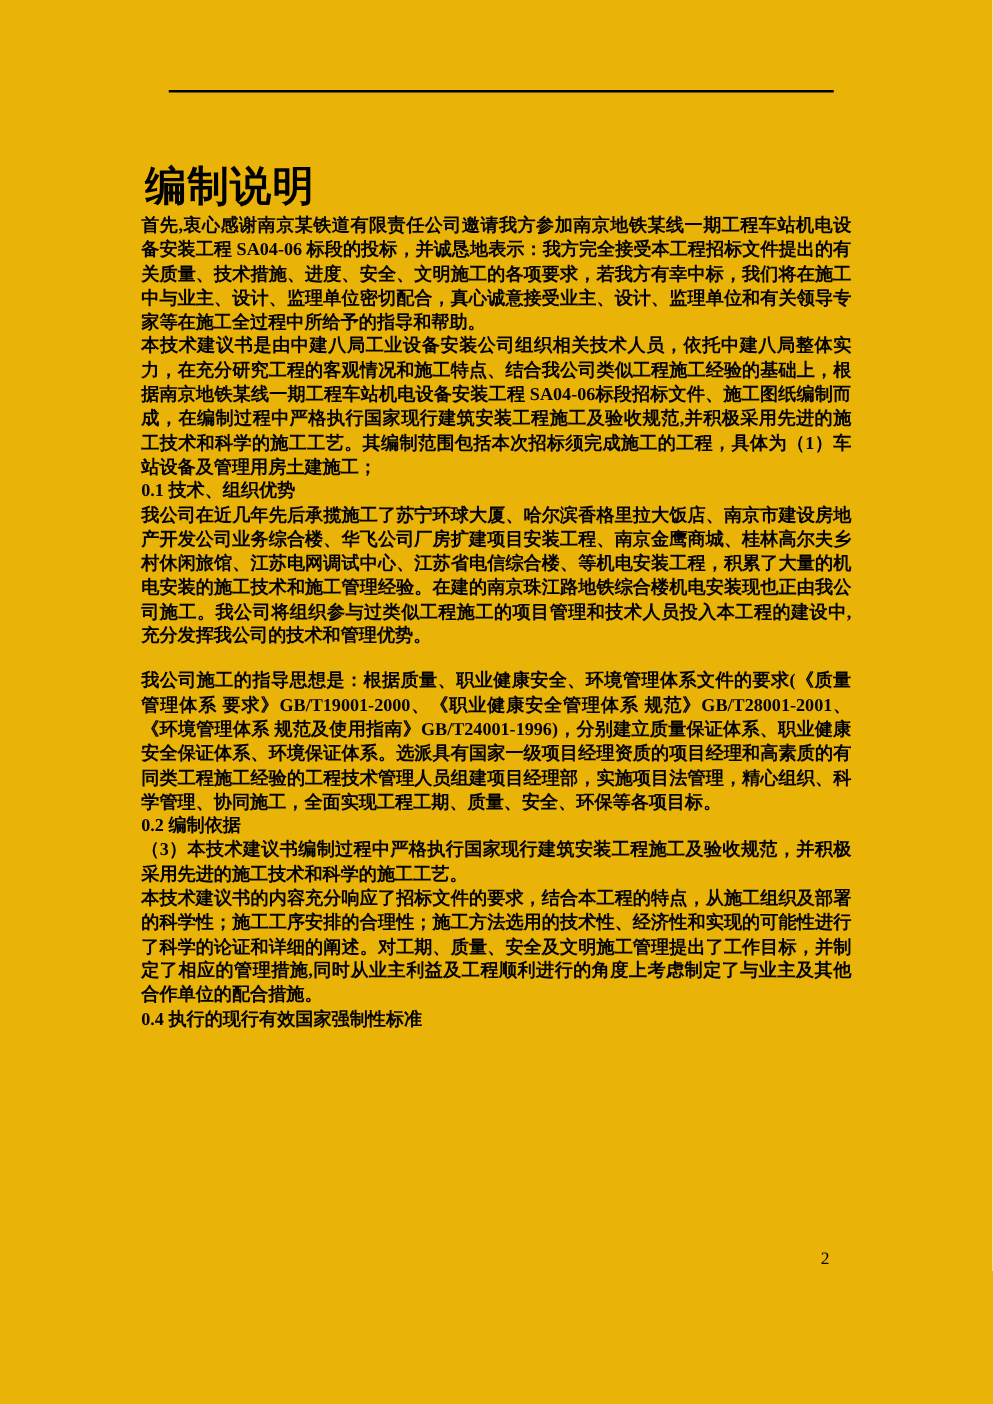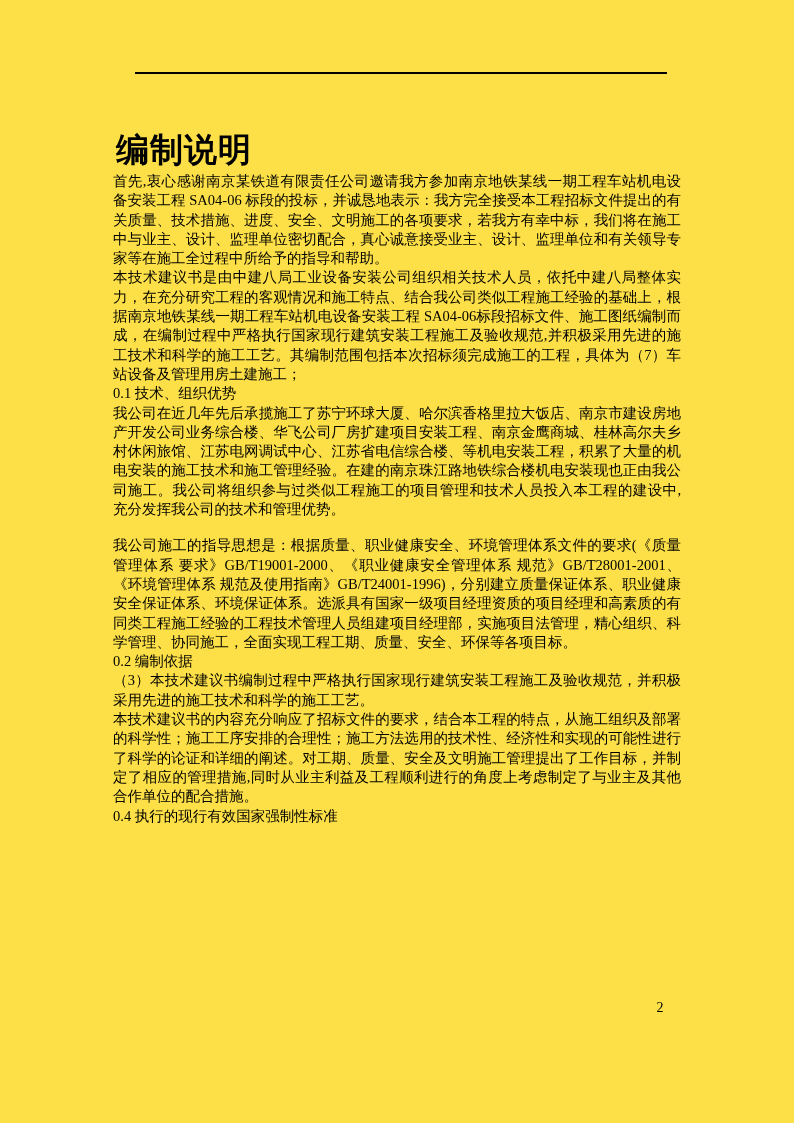--- a/index.html
+++ b/index.html
@@ -4,21 +4,21 @@
 <style>
   html, body {
     margin: 0;
     padding: 0;
     background: #ffffff;
   }
   .page {
     position: relative;
     width: 794px;
     height: 1123px;
-    background: #fde047;
+    background: #eab308;
     color: #000000;
     font-family: "Liberation Serif", "DejaVu Serif", serif;
     overflow: hidden;
   }
   .header-rule {
     position: absolute;
     left: 135px;
     top: 72px;
     width: 532px;
     height: 2px;
@@ -36,20 +36,21 @@
   }
   .doc-body {
     position: absolute;
     left: 113px;
     top: 172px;
     width: 568px;
     font-size: 14.5px;
     line-height: 19.3px;
     text-align: justify;
     word-break: break-all;
+    font-weight: bold;
   }
   .doc-body p {
     margin: 0;
     padding: 0;
   }
   .doc-body p.gap-before {
     margin-top: 17px;
   }
   .page-number {
     position: absolute;
@@ -65,21 +66,21 @@
 <body>
 
 <div class="page">
 
   <div class="header-rule"></div>
 
   <h1 class="doc-title">编制说明</h1>
 
   <div class="doc-body">
     <p>首先,衷心感谢南京某铁道有限责任公司邀请我方参加南京地铁某线一期工程车站机电设备安装工程 SA04-06 标段的投标，并诚恳地表示：我方完全接受本工程招标文件提出的有关质量、技术措施、进度、安全、文明施工的各项要求，若我方有幸中标，我们将在施工中与业主、设计、监理单位密切配合，真心诚意接受业主、设计、监理单位和有关领导专家等在施工全过程中所给予的指导和帮助。</p>
-    <p>本技术建议书是由中建八局工业设备安装公司组织相关技术人员，依托中建八局整体实力，在充分研究工程的客观情况和施工特点、结合我公司类似工程施工经验的基础上，根据南京地铁某线一期工程车站机电设备安装工程 SA04-06标段招标文件、施工图纸编制而成，在编制过程中严格执行国家现行建筑安装工程施工及验收规范,并积极采用先进的施工技术和科学的施工工艺。其编制范围包括本次招标须完成施工的工程，具体为（7）车站设备及管理用房土建施工；</p>
+    <p>本技术建议书是由中建八局工业设备安装公司组织相关技术人员，依托中建八局整体实力，在充分研究工程的客观情况和施工特点、结合我公司类似工程施工经验的基础上，根据南京地铁某线一期工程车站机电设备安装工程 SA04-06标段招标文件、施工图纸编制而成，在编制过程中严格执行国家现行建筑安装工程施工及验收规范,并积极采用先进的施工技术和科学的施工工艺。其编制范围包括本次招标须完成施工的工程，具体为（1）车站设备及管理用房土建施工；</p>
     <p>0.1 技术、组织优势</p>
     <p>我公司在近几年先后承揽施工了苏宁环球大厦、哈尔滨香格里拉大饭店、南京市建设房地产开发公司业务综合楼、华飞公司厂房扩建项目安装工程、南京金鹰商城、桂林高尔夫乡村休闲旅馆、江苏电网调试中心、江苏省电信综合楼、等机电安装工程，积累了大量的机电安装的施工技术和施工管理经验。在建的南京珠江路地铁综合楼机电安装现也正由我公司施工。我公司将组织参与过类似工程施工的项目管理和技术人员投入本工程的建设中,充分发挥我公司的技术和管理优势。</p>
     <p class="gap-before">我公司施工的指导思想是：根据质量、职业健康安全、环境管理体系文件的要求(《质量管理体系 要求》GB/T19001-2000、《职业健康安全管理体系 规范》GB/T28001-2001、《环境管理体系 规范及使用指南》GB/T24001-1996)，分别建立质量保证体系、职业健康安全保证体系、环境保证体系。选派具有国家一级项目经理资质的项目经理和高素质的有同类工程施工经验的工程技术管理人员组建项目经理部，实施项目法管理，精心组织、科学管理、协同施工，全面实现工程工期、质量、安全、环保等各项目标。</p>
     <p>0.2 编制依据</p>
     <p>（3）本技术建议书编制过程中严格执行国家现行建筑安装工程施工及验收规范，并积极采用先进的施工技术和科学的施工工艺。</p>
     <p>本技术建议书的内容充分响应了招标文件的要求，结合本工程的特点，从施工组织及部署的科学性；施工工序安排的合理性；施工方法选用的技术性、经济性和实现的可能性进行了科学的论证和详细的阐述。对工期、质量、安全及文明施工管理提出了工作目标，并制定了相应的管理措施,同时从业主利益及工程顺利进行的角度上考虑制定了与业主及其他合作单位的配合措施。</p>
     <p>0.4 执行的现行有效国家强制性标准</p>
   </div>
 
   <div class="page-number">2</div>

